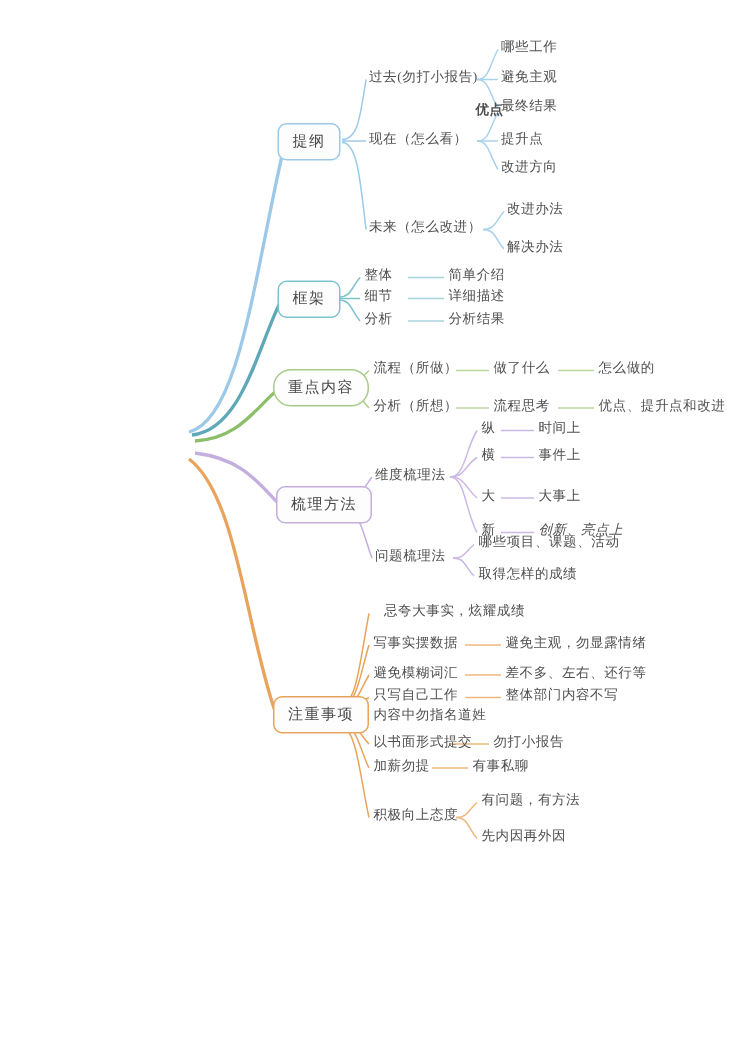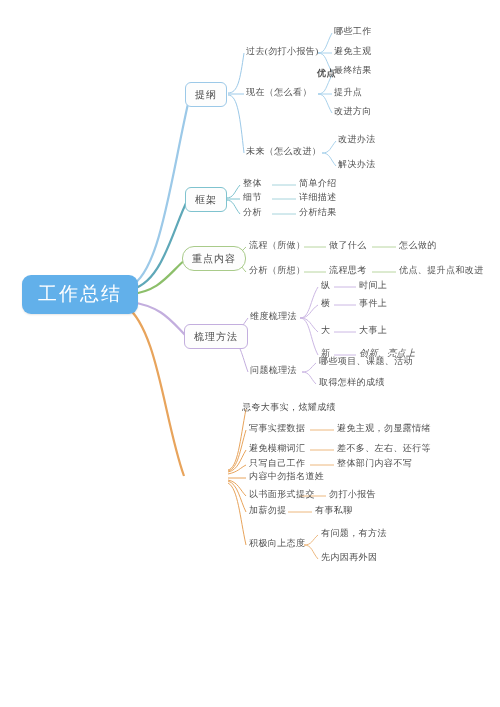--- a/index.html
+++ b/index.html
@@ -142,21 +142,20 @@
 
     <path d="M310,430 L334,430" stroke="#edb87f" stroke-width="1" fill="none"></path>
     <path d="M310,450 L334,450" stroke="#edb87f" stroke-width="1" fill="none"></path>
     <path d="M310,465 L334,465" stroke="#edb87f" stroke-width="1" fill="none"></path>
     <path d="M300,496 L326,496" stroke="#edb87f" stroke-width="1" fill="none"></path>
     <path d="M288,512 L312,512" stroke="#edb87f" stroke-width="1" fill="none"></path>
     <path d="M304,545 C312,545 312,540 318,535" stroke="#edb87f" stroke-width="1" fill="none"></path>
     <path d="M304,545 C312,545 312,552 318,559" stroke="#edb87f" stroke-width="1" fill="none"></path>
   </svg>
 
-  <div class="node root" style="left:22px; top:275px;">工作总结</div>
 
   <div class="node lvl1 c-blue" style="left:185px; top:82px;">提纲</div>
 
   <div class="node lvl2" style="left:246px; top:47px;">过去(勿打小报告)</div>
   <div class="node lvl3" style="left:334px; top:27px;">哪些工作</div>
   <div class="node lvl3" style="left:334px; top:47px;">避免主观</div>
   <div class="node lvl3" style="left:334px; top:66px;">最终结果</div>
 
   <div class="node lvl2" style="left:246px; top:88px;">现在（怎么看）</div>
   <div class="node lvl3" style="left:317px; top:69px;font-weight:bold;">优点</div>
@@ -197,22 +196,23 @@
   <div class="node lvl4" style="left:359px; top:299px;">事件上</div>
   <div class="node lvl3" style="left:321px; top:326px;">大</div>
   <div class="node lvl4" style="left:359px; top:326px;">大事上</div>
   <div class="node lvl3" style="left:321px; top:349px;">新</div>
   <div class="node lvl4" style="left:359px; top:349px;font-style:italic;">创新、亮点上</div>
 
   <div class="node lvl2" style="left:250px; top:366px;">问题梳理法</div>
   <div class="node lvl3" style="left:319px; top:357px;">哪些项目、课题、活动</div>
   <div class="node lvl3" style="left:319px; top:378px;">取得怎样的成绩</div>
 
-
-  <div class="node lvl2" style="left:242px; top:403px;">忌夸大事实，炫耀成绩</div>
+  <div class="node lvl1 c-orange" style="left:182px; top:464px;">注重事项</div>
+
+  <div class="node lvl2" style="left:256px; top:403px;">忌夸大事实，炫耀成绩</div>
 
   <div class="node lvl2" style="left:249px; top:424px;">写事实摆数据</div>
   <div class="node lvl3" style="left:337px; top:424px;">避免主观，勿显露情绪</div>
 
   <div class="node lvl2" style="left:249px; top:444px;">避免模糊词汇</div>
   <div class="node lvl3" style="left:337px; top:444px;">差不多、左右、还行等</div>
 
   <div class="node lvl2" style="left:249px; top:459px;">只写自己工作</div>
   <div class="node lvl3" style="left:337px; top:459px;">整体部门内容不写</div>
 

